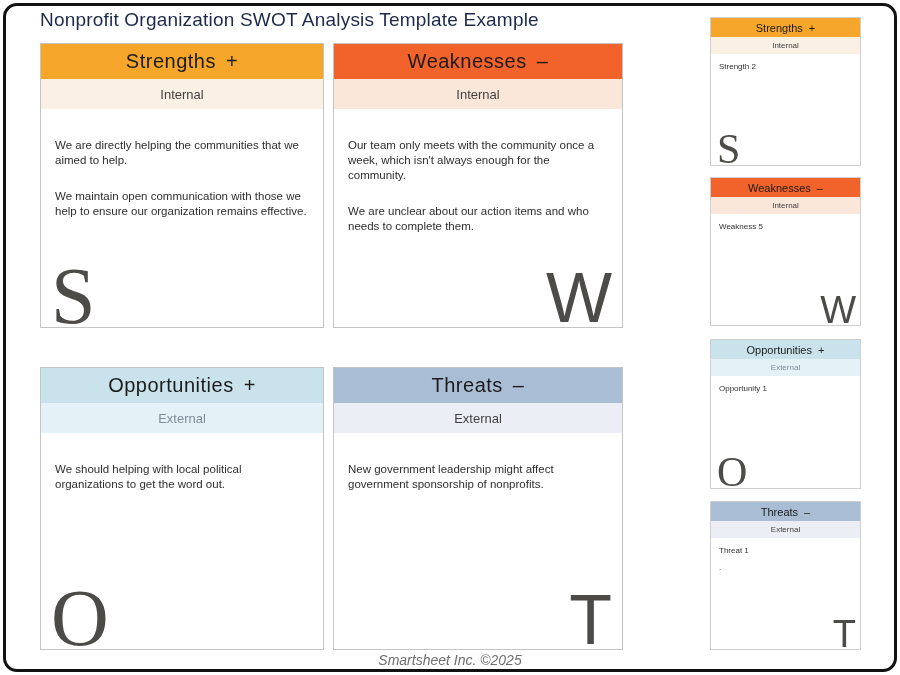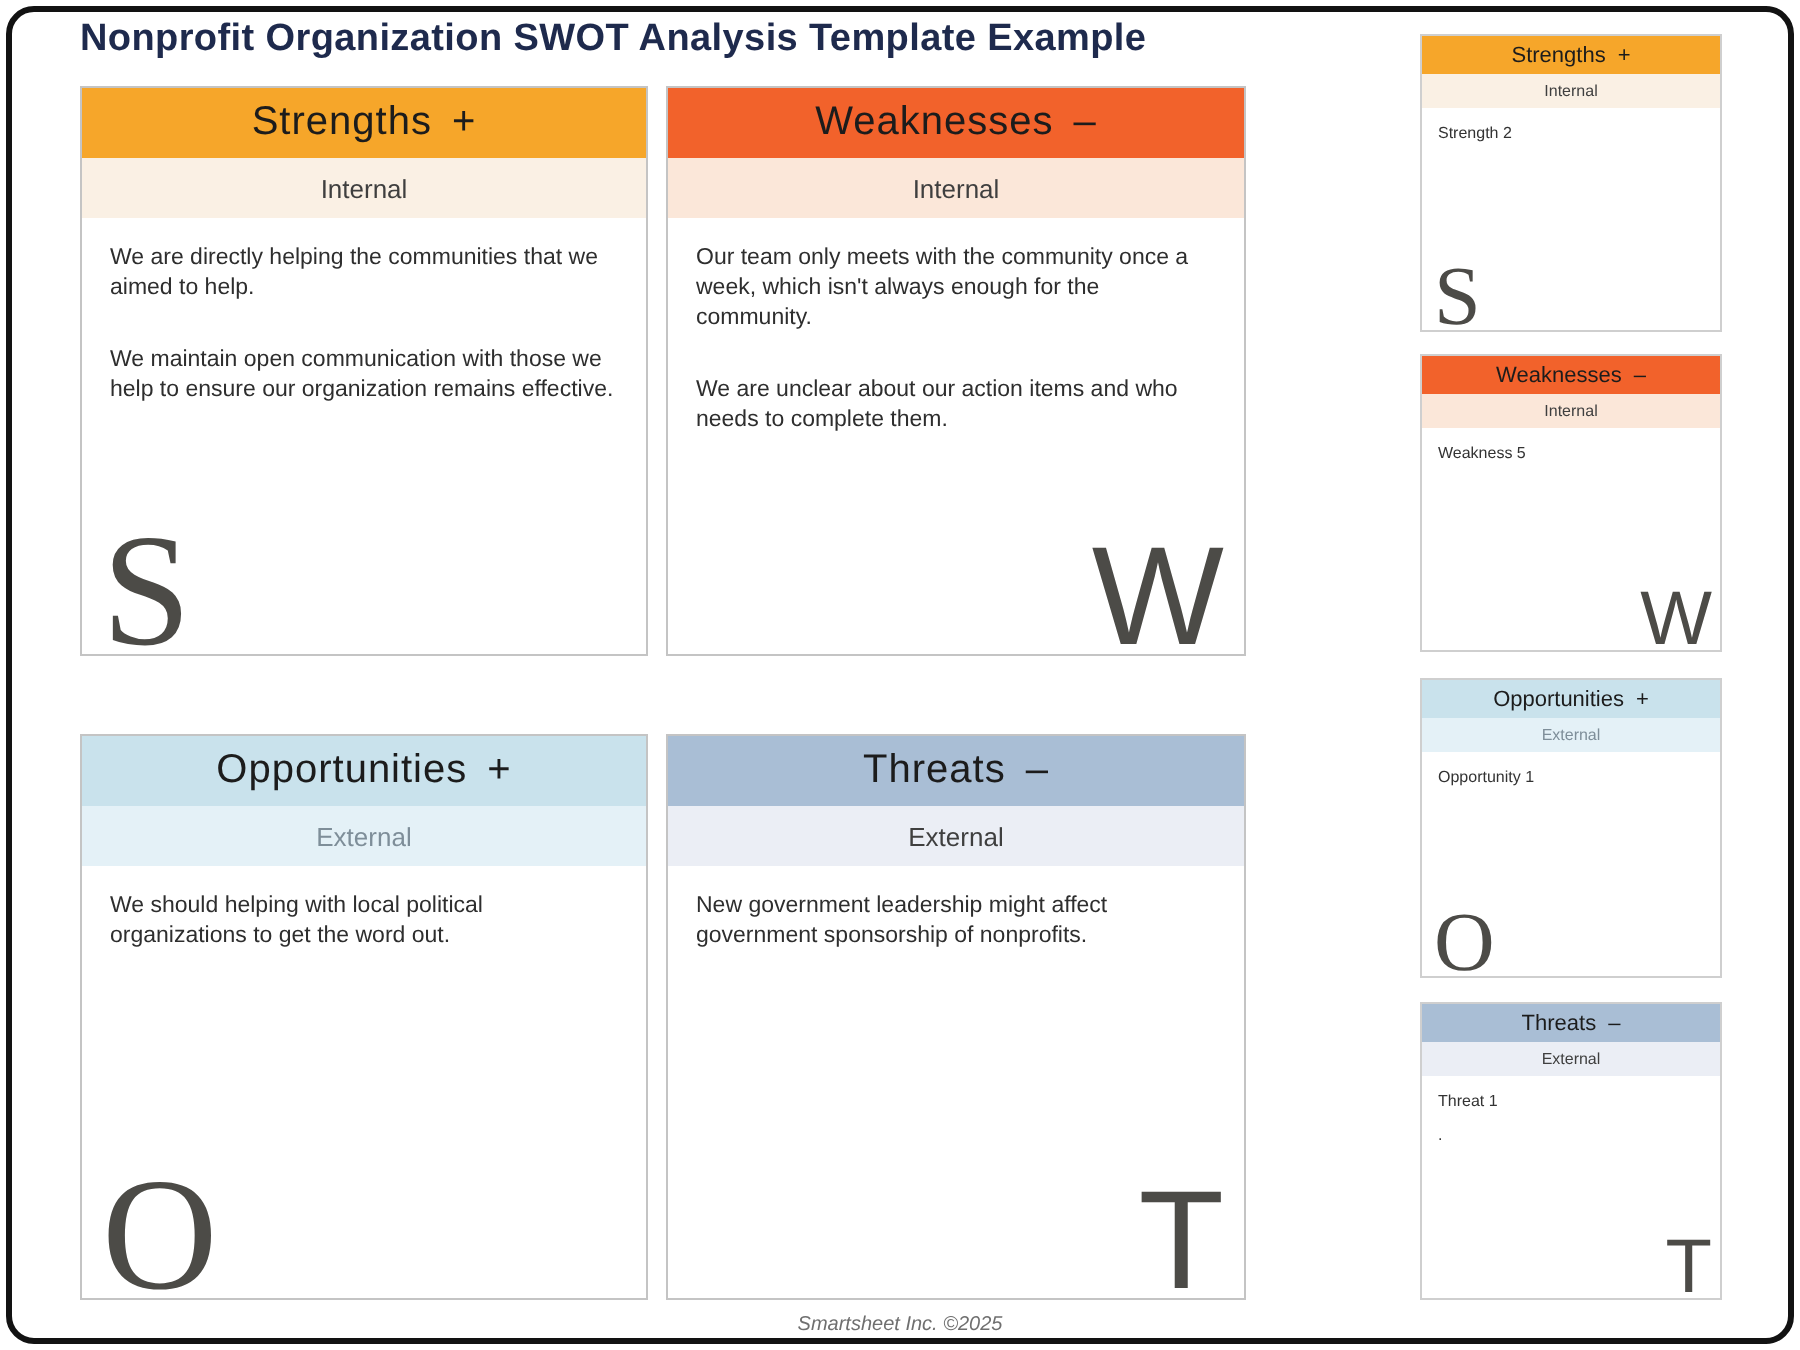--- a/index.html
+++ b/index.html
@@ -2,32 +2,32 @@
 <html><head>
 <meta charset="utf-8">
 <style>
   * { margin:0; padding:0; box-sizing:border-box; }
   html,body { background:#ffffff; }
   body { font-family:"Liberation Sans", sans-serif; }
   #screen { position:relative; width:900px; height:675px; background:#fff; overflow:hidden; }
   .frame { position:absolute; left:3px; top:3px; right:3px; bottom:3px;
            border:3px solid #121212; border-radius:14px; pointer-events:none; }
 
-  .page-title { position:absolute; left:40px; top:9px; font-size:19px; font-weight:bold;
+  .page-title { position:absolute; left:40px; top:9px; font-size:19px; font-weight:normal;
                 color:#1E2A4D; letter-spacing:.2px; }
 
   
   .card { position:absolute; background:#fff; border:1px solid #C4C4C4; }
   .q-header { height:35px; display:flex; align-items:center; justify-content:center;
               font-size:20px; color:#1c1c1c; letter-spacing:.5px; }
   .q-header .sign { margin-left:10px; }
   .q-sub { height:30px; display:flex; align-items:center; justify-content:center;
            font-size:13px; color:#3f3f3f; }
   .q-body { padding:13px 14px 0 14px; font-size:11.5px; line-height:1.3; color:#2e2e2e; }
-  .q-body p { margin:0 0 21px 0; }
+  .q-body p { margin:16px 0 21px 0; }
   .big-letter { position:absolute; bottom:2px; color:#4C4B47; }
   .big-letter.serif { font-family:"Liberation Serif", serif; font-size:80px; line-height:58px; }
   .big-letter.sans  { font-family:"Liberation Sans", sans-serif; font-size:70px; line-height:53px; }
   .pos-left  { left:10px; }
   .pos-right { right:10px; }
   .muted { color:#7E8E99; }
 
   
   .s-card { position:absolute; left:710px; width:151px; background:#fff; border:1px solid #CFCFCF; }
   .s-header { height:19px; display:flex; align-items:center; justify-content:center;
@@ -36,21 +36,21 @@
   .s-sub { height:17px; display:flex; align-items:center; justify-content:center;
            font-size:8px; color:#3f3f3f; }
   .s-body { padding:7px 8px 0 8px; font-size:8px; line-height:1.4; color:#333; }
   .s-body p { margin:0 0 6px 0; }
   .s-letter { position:absolute; bottom:0; color:#4C4B47; }
   .s-letter.serif { font-family:"Liberation Serif", serif; font-size:42px; line-height:31px; }
   .s-letter.sans  { font-family:"Liberation Sans", sans-serif; font-size:38px; line-height:29px; }
   .s-pos-left { left:6px; } .s-pos-right { right:4px; }
 
   .footer { position:absolute; left:0; right:0; bottom:7px; text-align:center;
-            font-size:10px; font-style:italic; color:#6F6F6F; }
+            font-size:14px; font-style:italic; color:#6F6F6F; }
 </style>
 </head>
 <body>
 
 <div id="screen">
 
   <h1 class="page-title">Nonprofit Organization SWOT Analysis Template Example</h1>
 
   <div class="card" style="left:40px;top:43px;width:284px;height:285px">
     <div class="q-header" style="background-color: rgb(246, 166, 42);">

